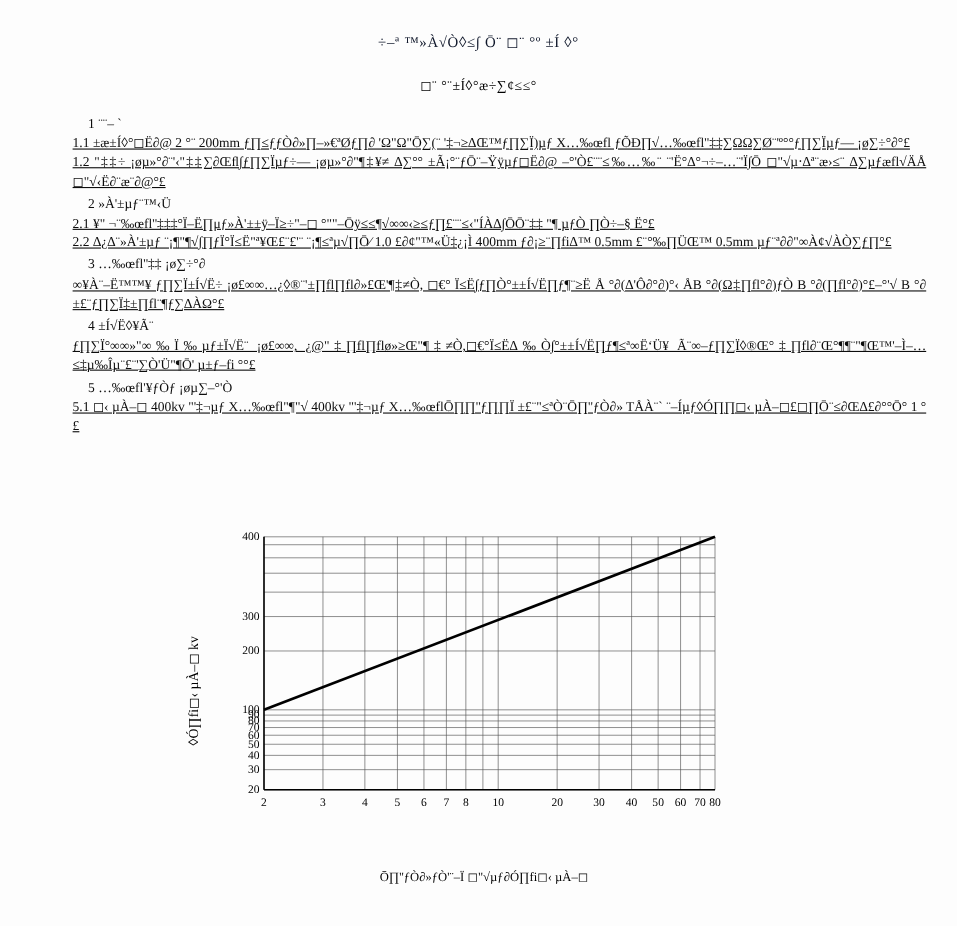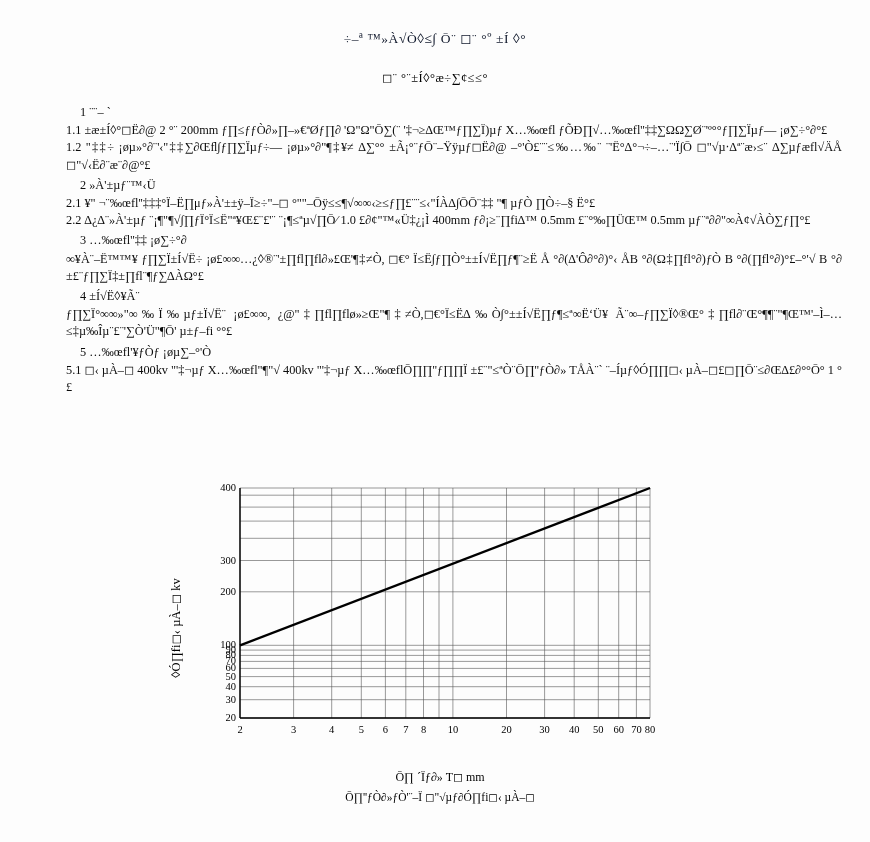--- a/index.html
+++ b/index.html
@@ -55,20 +55,21 @@
     margin: 0 0 1px 0;
     text-indent: 0;
   }
   .sec-head {
     margin: 3px 0 1px 0;
     padding-left: 52px;
   }
   .sub-head {
     margin: 0;
     padding-left: 38px;
+    text-decoration: underline;
   }
   
   .chart-wrap {
     position: absolute;
     left: 150px;
     top: 478px;
     width: 580px;
     height: 330px;
   }
   .chart-svg {
@@ -201,17 +202,16 @@
         <text x="468.7" y="255">60</text>
         <text x="486.4" y="255">70</text>
         <text x="500" y="255">80</text>
       </g>
 
       <g>
         <text transform="translate(30,150) rotate(-90)" font-size="12.5" text-anchor="middle">◊Ó∏fi◻‹ µÀ–◻  kv</text>
       </g>
     </svg>
 
-    <div class="chart-caption">Ō∏ ´Ïƒ∂» T◻ mm</div>
     <div class="chart-caption2">Ō∏''ƒÒ∂»ƒÒ'¨–Ï ◻"√µƒ∂Ó∏fi◻‹ µÀ–◻</div>
   </div>
 
 </div>
 
 </body></html>

